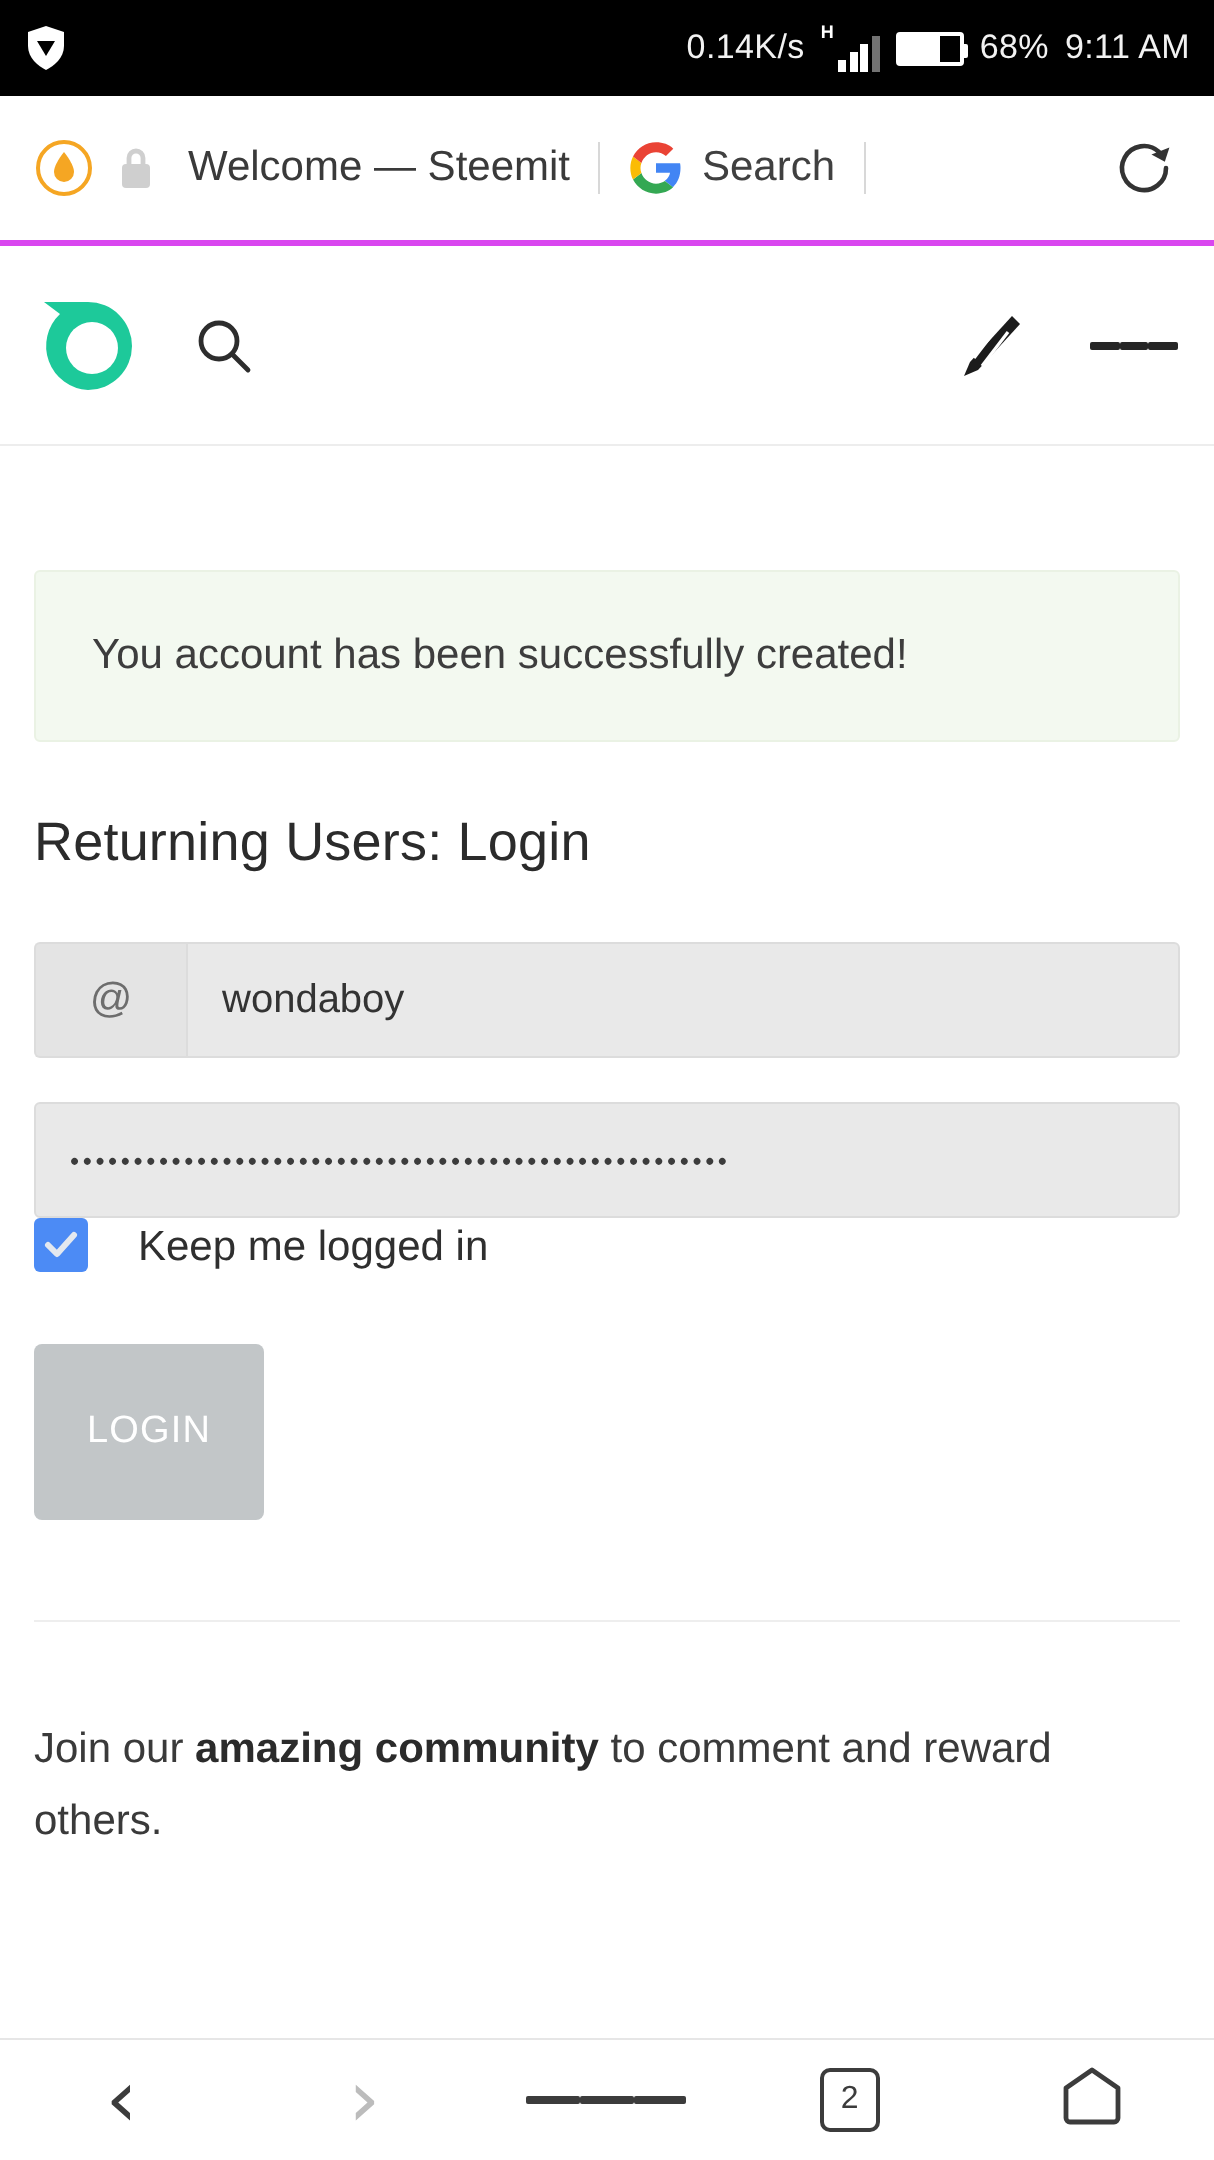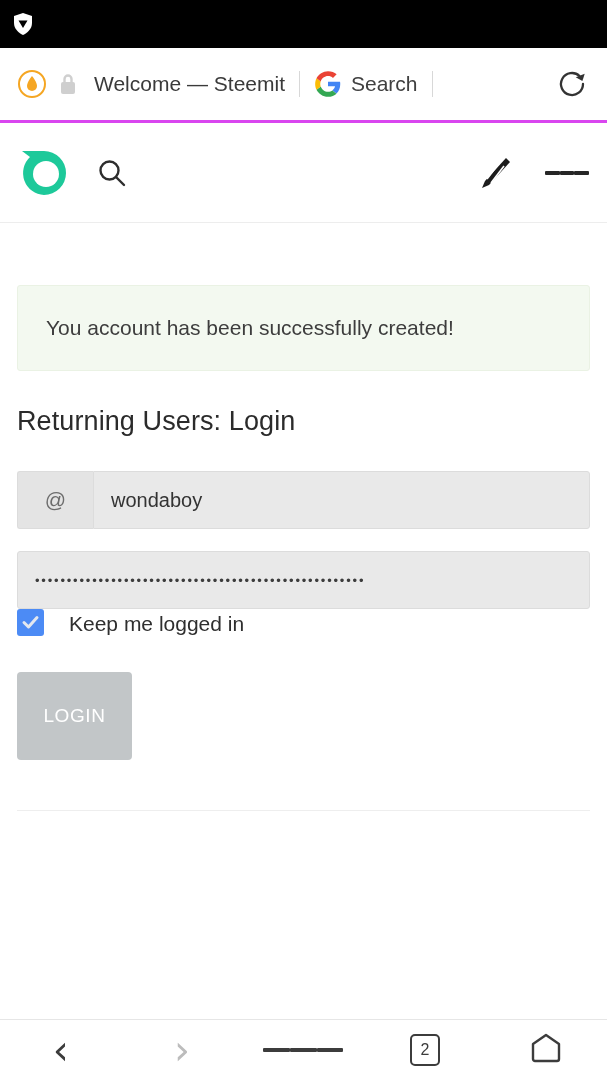--- a/index.html
+++ b/index.html
@@ -138,20 +138,37 @@
 
   <div class="statusbar">
     <div class="sb-left">
       <span class="shield">
         <svg width="22" height="24" viewBox="0 0 22 24">
           <path d="M11 1 L20 4 L20 11 C20 17 15 21 11 23 C7 21 2 17 2 11 L2 4 Z" fill="#ffffff"></path>
           <path d="M6.5 8.5 L15.5 8.5 L11 16 Z" fill="#000000"></path>
         </svg>
       </span>
     </div>
+    <div class="sb-right">
+      <span class="sb-text">0.14K/s</span>
+      <span class="sig-wrap">
+        <span class="h-letter">H</span>
+        <span class="sig-inner">
+          <span class="bar b1"></span>
+            <span class="bar b2"></span>
+            <span class="bar b3"></span>
+            <span class="bar b4"></span>
+        </span>
+      </span>
+      <span class="battery">
+        <span class="battery-fill" style="width: 68%;"></span>
+      </span>
+      <span class="sb-text">68%</span>
+      <span class="sb-text">9:11 AM</span>
+    </div>
   </div>
 
   <div class="urlbar">
     <span class="drop-icon">
       <svg width="32" height="32" viewBox="0 0 32 32">
         <circle cx="16" cy="16" r="13" fill="none" stroke="#f5a623" stroke-width="2"></circle>
         <path d="M16 8 C16 8 11 14 11 18 a5 5 0 0 0 10 0 C21 14 16 8 16 8 Z" fill="#f5a623"></path>
       </svg>
     </span>
     <span class="lock-icon">
@@ -232,20 +249,23 @@
           <path d="M3 9.5 L7.5 14 L16 4.5" fill="none" stroke="#e3e8ef" stroke-width="3" stroke-linecap="round" stroke-linejoin="round"></path>
         </svg>
       </span>
       <span class="checkbox-label">Keep me logged in</span>
     </div>
 
     <div class="login-btn">LOGIN</div>
 
     <div class="hr-sep"></div>
 
+    <div class="footer-text">
+      <span>Join our </span><b>amazing community</b><span> to comment and reward others.</span>
+    </div>
   </div>
 
   <div class="bottom-nav">
     <span class="nav-btn">
       <span class="chev">‹</span>
     </span>
     <span class="nav-btn">
       <span class="chev disabled">›</span>
     </span>
     <span class="nav-btn nav-ham">

